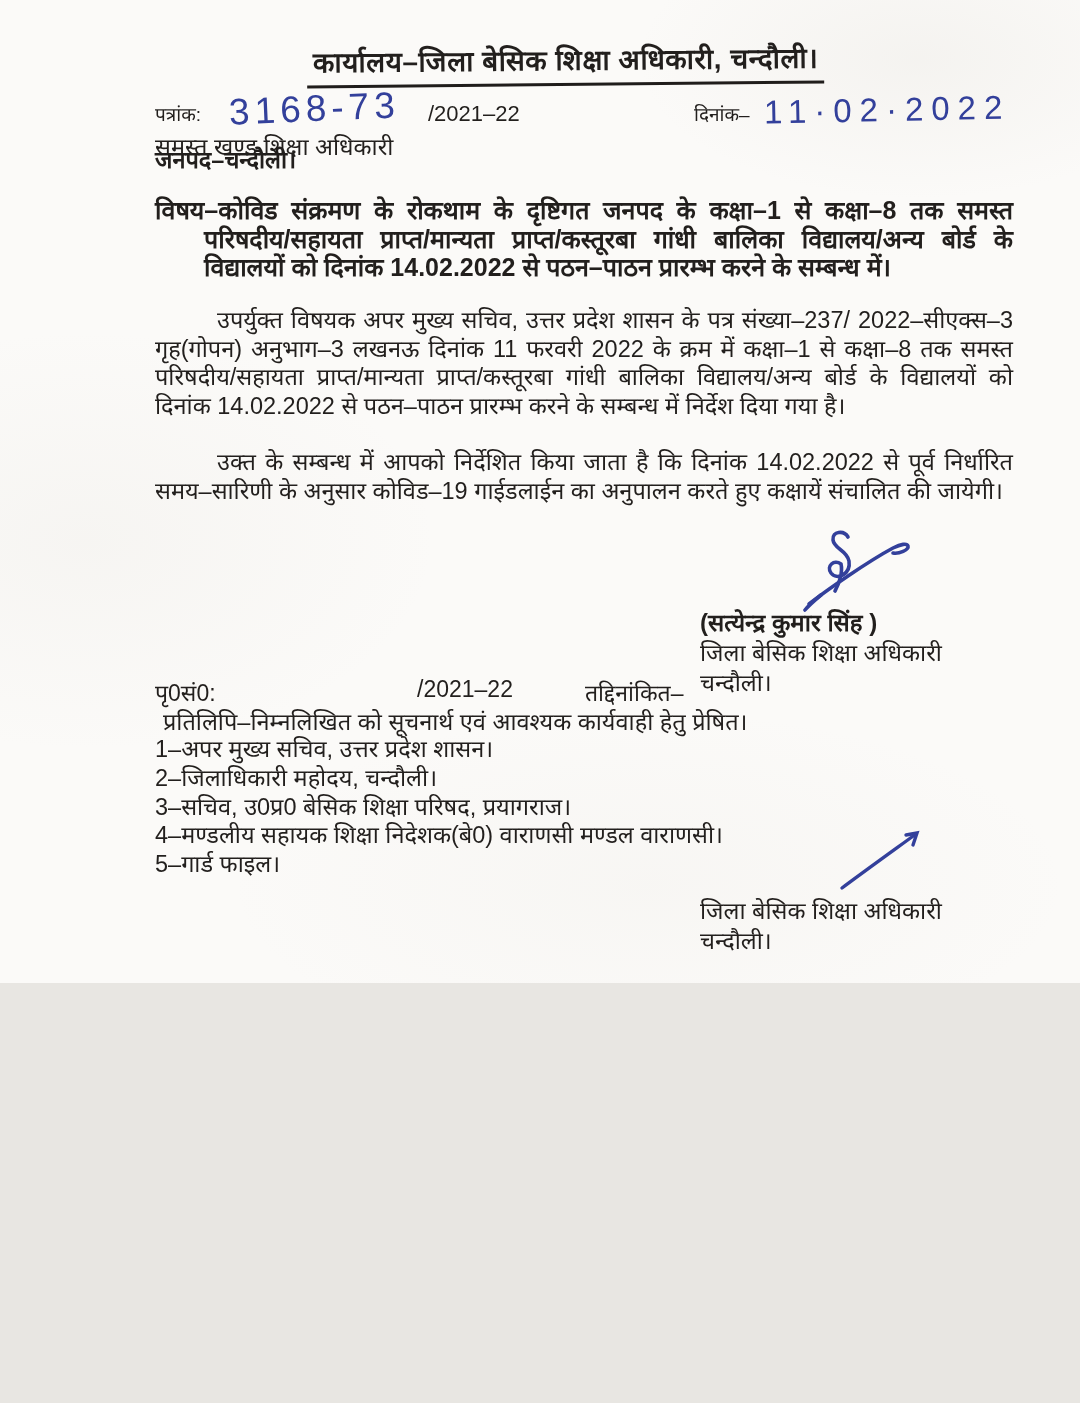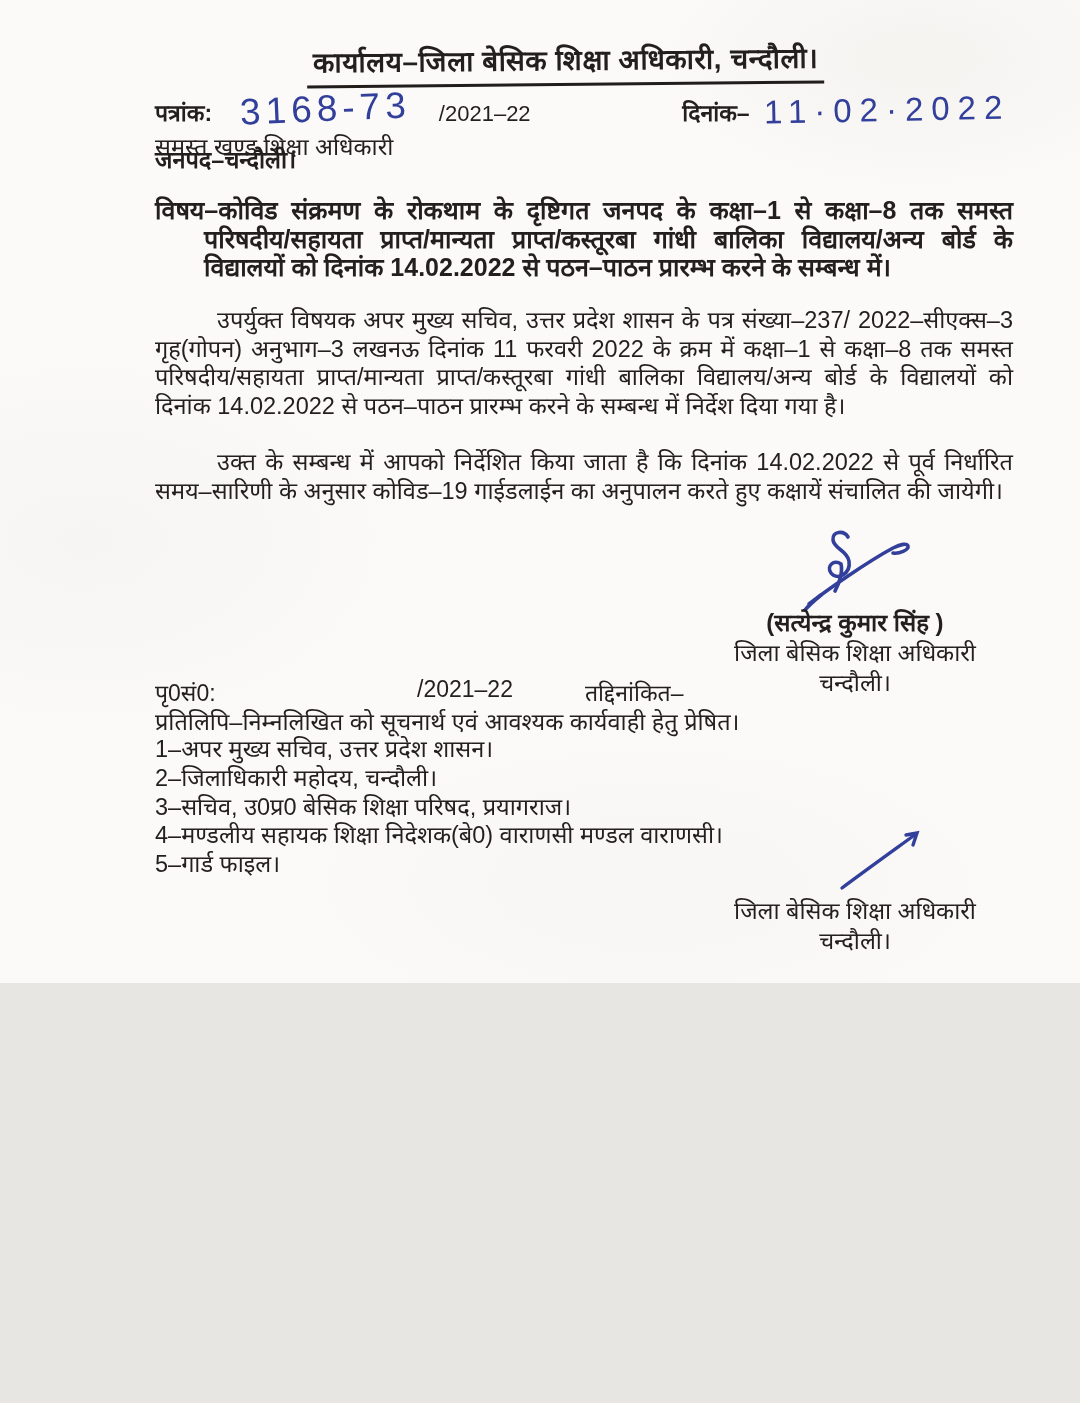--- a/index.html
+++ b/index.html
@@ -35,21 +35,21 @@
     padding: 0 6px 5px 6px;
     border-bottom: 3px solid #201d1b;
     transform: translateX(26px) rotate(-0.55deg);
   }
 
   .ref-line {
     top: 88px; left: 155px; right: 70px;
     display: flex;
     align-items: baseline;
   }
-  .lbl { font-size: 23px; font-weight: 700; }
+  .lbl { font-size: 19px; font-weight: 400; }
   .hand {
     color: #33409b;
     font-weight: 400;
     white-space: nowrap;
   }
   .hand-no {
     font-size: 37px;
     letter-spacing: 5px;
     margin-left: 28px;
     transform: rotate(-2.5deg);
@@ -83,40 +83,40 @@
     font-size: 23.5px;
     font-weight: 500;
     line-height: 28.6px;
     text-align: justify;
     text-indent: 62px;
   }
   .para1 { top: 306px; }
   .para2 { top: 448px; }
 
   
-  .sig-block { text-align: center; }
+  .sig-block { text-align: left; }
   .sig1 { top: 528px; left: 700px; width: 310px; }
   .sig1 svg { display: block; margin: 0 auto -4px auto; }
   .sig-name { font-size: 24px; font-weight: 600; line-height: 30px; }
   .sig-desig { font-size: 23.5px; font-weight: 500; line-height: 30px; }
   .sig-place { font-size: 23.5px; font-weight: 500; line-height: 30px; }
 
   .sig2 { top: 896px; left: 700px; width: 310px; }
 
   .ink-stroke2 { top: 826px; left: 836px; }
 
   
   .endorse-ref { top: 676px; left: 155px; right: 70px; height: 30px; }
   .endorse-ref span { position: absolute; font-size: 23px; font-weight: 500; white-space: nowrap; }
   .er-label { left: 0; }
   .er-year { left: 262px; }
   .er-dated { left: 430px; }
 
   .copy-line {
-    top: 705px; left: 155px; width: 858px;
+    top: 705px; left: 163px; width: 858px;
     font-size: 23.5px; font-weight: 500;
   }
   .recipients { top: 735px; left: 155px; width: 858px; }
   .recipient {
     font-size: 23.5px;
     font-weight: 500;
     line-height: 28.8px;
   }
 
   

